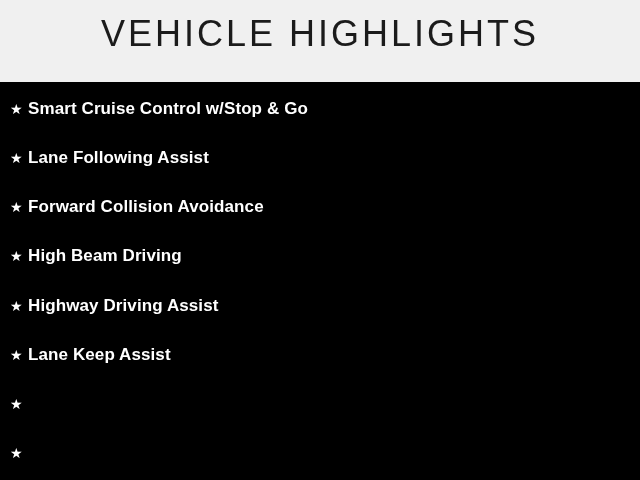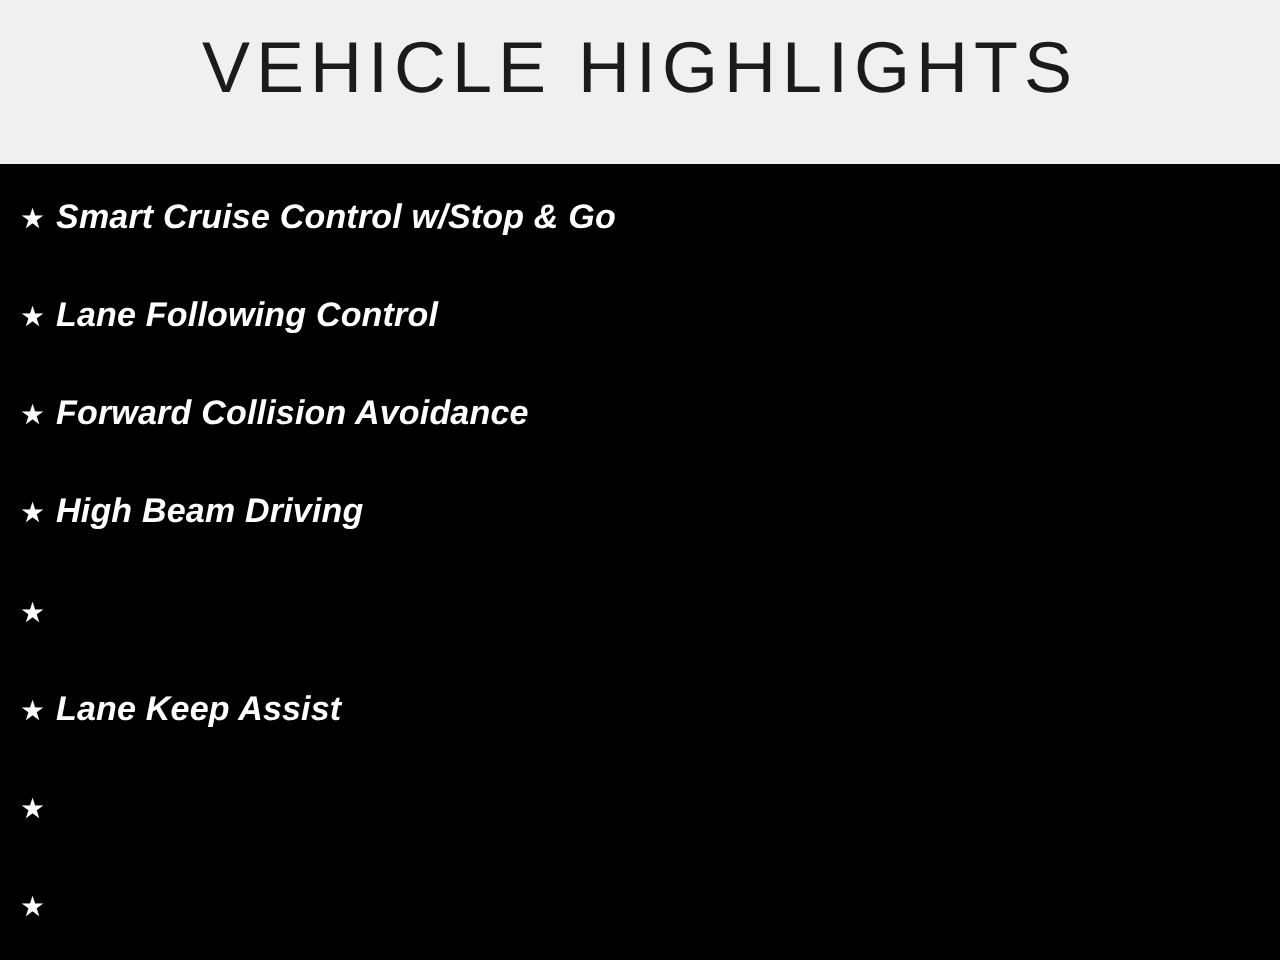--- a/index.html
+++ b/index.html
@@ -49,49 +49,49 @@
     flex: 0 0 18px;
     line-height: 1;
     text-align: left;
   }
   .label {
     color: #ffffff;
     font-size: 17px;
     font-weight: 700;
     letter-spacing: 0.1px;
     white-space: nowrap;
-    font-style: italic;
   }
 </style>
 </head>
 <body>
 
 <div class="page">
   <div class="header">
     <div class="header-title">VEHICLE HIGHLIGHTS</div>
   </div>
   <div class="list">
       <div class="row">
         <span class="star">★</span>
         <span class="label">Smart Cruise Control w/Stop &amp; Go</span>
       </div>
       <div class="row">
         <span class="star">★</span>
-        <span class="label">Lane Following Control</span>
+        <span class="label">Lane Following Assist</span>
       </div>
       <div class="row">
         <span class="star">★</span>
         <span class="label">Forward Collision Avoidance</span>
       </div>
       <div class="row">
         <span class="star">★</span>
         <span class="label">High Beam Driving</span>
       </div>
       <div class="row">
         <span class="star">★</span>
+        <span class="label">Highway Driving Assist</span>
       </div>
       <div class="row">
         <span class="star">★</span>
         <span class="label">Lane Keep Assist</span>
       </div>
       <div class="row">
         <span class="star">★</span>
       </div>
       <div class="row">
         <span class="star">★</span>

